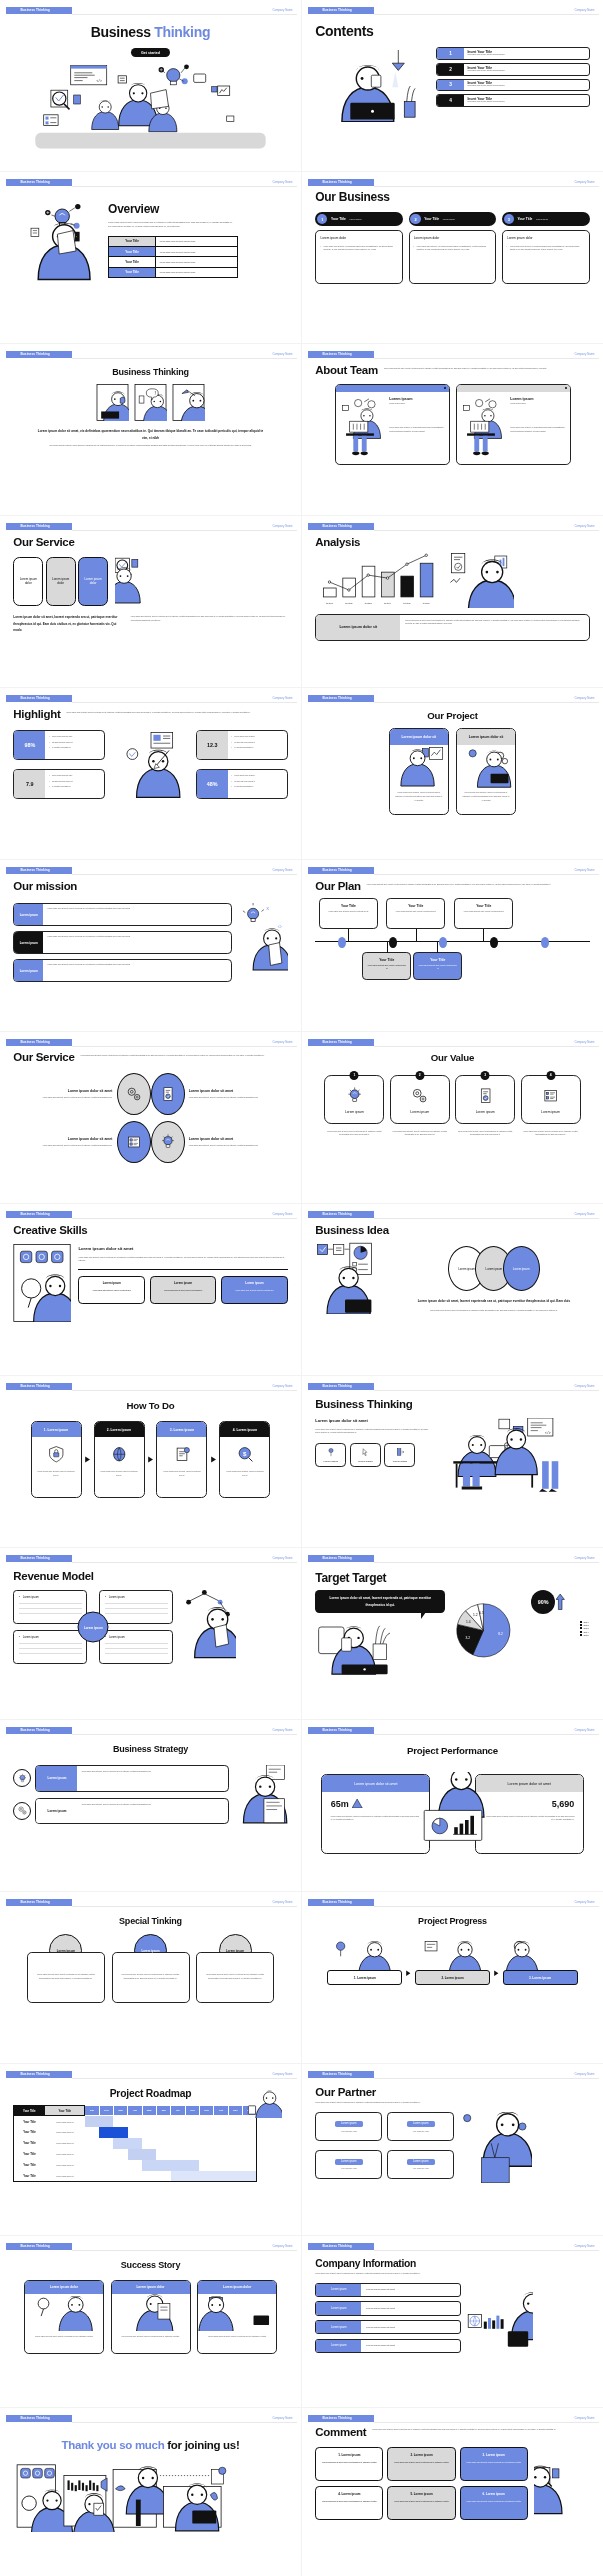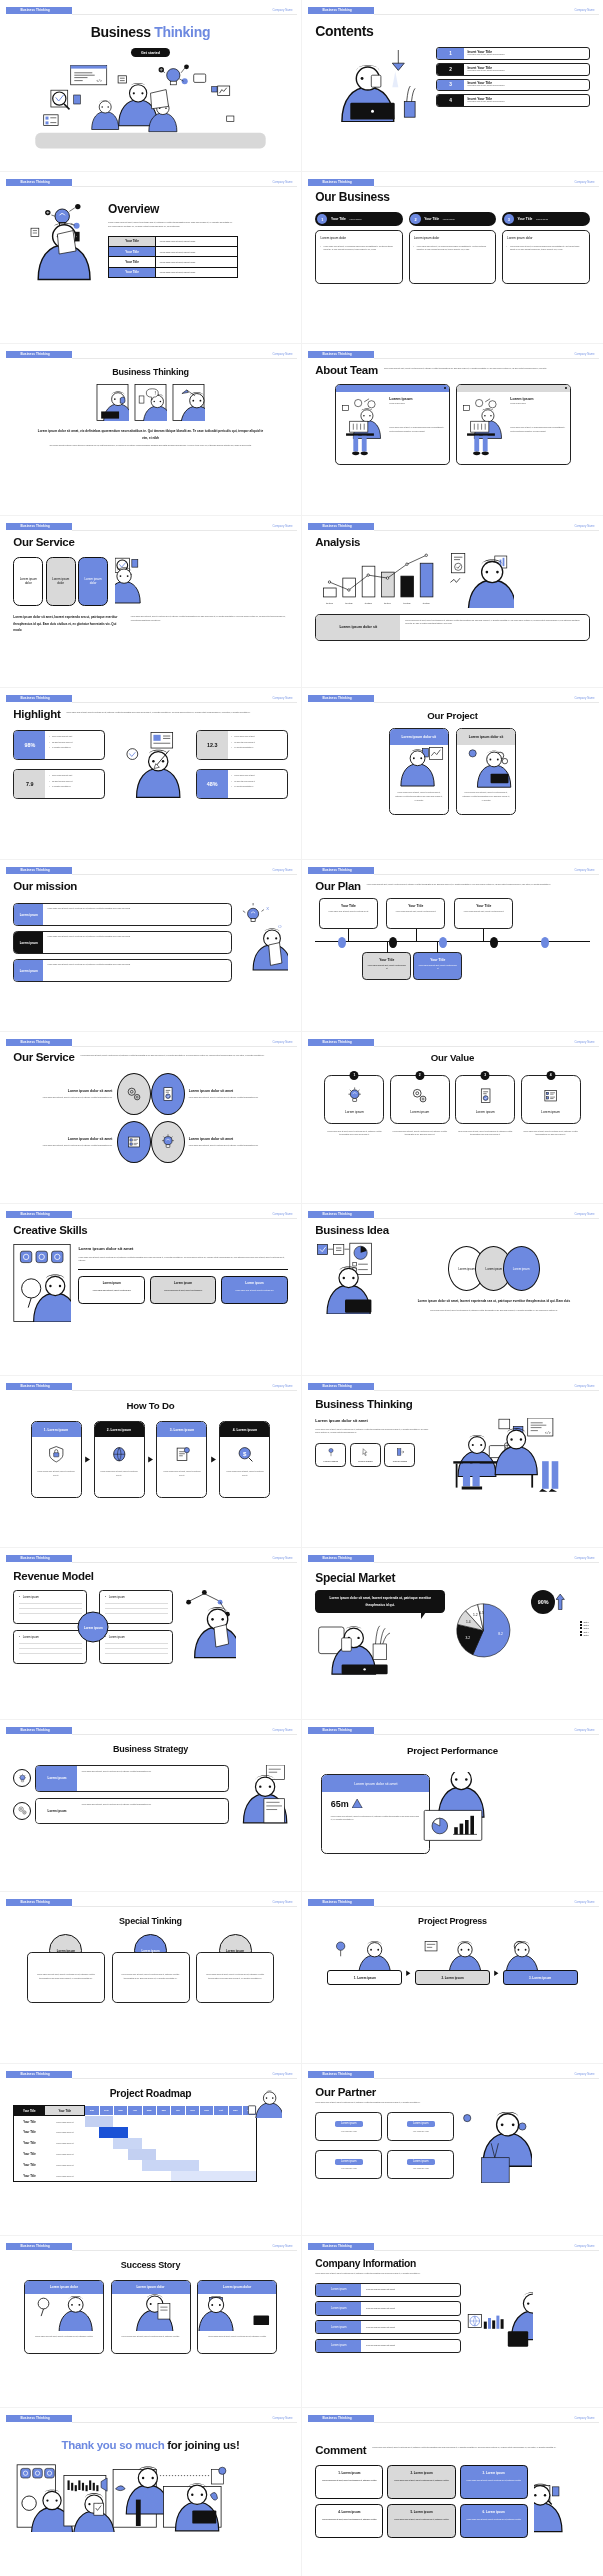--- a/index.html
+++ b/index.html
@@ -1132,21 +1132,21 @@
   </div>
 </div>
     </div>
     <div class="slide">
       <div class="topbar">
     <div class="tag">Business Thinking</div>
     <div class="rule"></div>
     <div class="co">Company Name</div>
   </div>
       <div class="body">
-  <h1 class="big" style="font-size:12px;margin-top:7.2px">Special Market</h1>
+  <h1 class="big" style="font-size:12px;margin-top:7.2px">Target Target</h1>
   <div style="display:flex;gap:7.2px;margin-top:4.8px">
     <div style="width:130px">
       <div style="background:#111;color:#fff;border-radius:4.2px;padding:5.4px 6.6px;font-size:3.1px;font-weight:bold;line-height:2.1;text-align:center;position:relative">Lorem ipsum dolor sit amet, laoreet expetenda ut, patrioque evertitur theophrastus id qui.
         <div style="position:absolute;right:19.3px;bottom:-6px;width:0;height:0;border-left:5.4px solid #111;border-bottom:7.2px solid transparent"></div></div>
       <svg width="121" height="56" viewBox="0 0 200 92" style="margin-top:8.4px">
         <rect x="6" y="8" width="42" height="44" rx="4" fill="#fff" stroke="#111" stroke-width="1.2"></rect>
         <g transform="translate(28,18) scale(2,2)">
     <path d="M0,34 C0,18 8,10 18,10 C28,10 36,18 36,34 Z" fill="#6d89e0" stroke="#111" stroke-width="1"></path>
     <circle cx="18" cy="4" r="8" fill="#fff" stroke="#111" stroke-width="1"></circle>
     <path d="M10,-1 C10,-7 26,-7 26,-1 C26,-4 22,-5 18,-5 C14,-5 10,-4 10,-1Z" fill="#111"></path>
@@ -1271,20 +1271,28 @@
   <div style="position:relative;height:87px;margin-top:8.4px">
     <div class="card" style="position:absolute;left:6px;top:9.7px;width:109px;height:80px;border-radius:5.4px;overflow:hidden;border-width:0.8px">
       <div style="height:16.3px;background:#6d89e0;color:#fff;display:flex;align-items:center;justify-content:center;font-size:3.6px">Lorem ipsum dolor sit amet</div>
       <div style="display:flex;align-items:flex-start;gap:3.6px;padding:7.2px 8.4px 0;justify-content:flex-start">
         <span style="font-size:9px;font-weight:bold">65m</span>
         <svg width="10.3" height="9" viewBox="0 0 17 15">
                 <path d="M8.5,0 L17,15 H0Z" fill="#6d89e0" stroke="#111" stroke-width=".9"></path>
               </svg>
       </div>
       <div class="mini" style="padding:6px 8.4px 0;text-align:left;font-size:1.8px">Lorem ipsum dolor sit amet, laoreet expetenda sea ut, patrioque evertitur theophrastus id qui. Eam duis civibus et, ex gloriatur honestatis vix.</div>
+    </div>
+          <div class="card" style="position:absolute;right:6px;top:9.7px;width:109px;height:80px;border-radius:5.4px;overflow:hidden;border-width:0.8px">
+      <div style="height:16.3px;background:#d9d9d9;color:#111;display:flex;align-items:center;justify-content:center;font-size:3.6px">Lorem ipsum dolor sit amet</div>
+      <div style="display:flex;align-items:center;gap:3.6px;padding:7.2px 8.4px 0;justify-content:flex-end">
+        <span style="font-size:9px;font-weight:bold">5,690</span>
+
+      </div>
+      <div class="mini" style="padding:6px 8.4px 0;text-align:right;font-size:1.8px">Lorem ipsum dolor sit amet, laoreet expetenda sea ut, patrioque evertitur theophrastus id qui. Eam duis civibus et, ex gloriatur honestatis vix.</div>
     </div>
     <svg width="68" height="84" viewBox="0 0 112 140" style="position:absolute;left:50%;transform:translateX(-50%);top:7.2px;z-index:4">
       <g transform="translate(32,4) scale(2.1,2.1)">
     <path d="M0,34 C0,18 8,10 18,10 C28,10 36,18 36,34 Z" fill="#6d89e0" stroke="#111" stroke-width="1"></path>
     <circle cx="18" cy="4" r="8" fill="#fff" stroke="#111" stroke-width="1"></circle>
     <path d="M10,-1 C10,-7 26,-7 26,-1 C26,-4 22,-5 18,-5 C14,-5 10,-4 10,-1Z" fill="#111"></path>
     <circle cx="14" cy="4" r="1" fill="#111"></circle>
               <circle cx="22" cy="4" r="1" fill="#111"></circle>
   </g>
       <rect x="8" y="64" width="96" height="50" rx="2" fill="#fff" stroke="#111" stroke-width="1.3"></rect>
@@ -1763,21 +1771,21 @@
   </svg>
 </div>
     </div>
     <div class="slide">
       <div class="topbar">
     <div class="tag">Business Thinking</div>
     <div class="rule"></div>
     <div class="co">Company Name</div>
   </div>
       <div class="body">
-  <div style="display:flex;gap:6px;margin-top:20px">
+  <div style="display:flex;gap:6px;margin-top:2px">
     <h1 class="big" style="font-size:11.5px;white-space:nowrap">Comment</h1>
     <p class="mini" style="flex:1;padding-top:2.4px">Lorem ipsum dolor sit amet, laoreet expetenda sea ut, patrioque evertitur theophrastus id qui. Eam duis civibus et, ex gloriatur honestatis vix. Qui modo graeco pertinax no, vis simul putent comprehensam eu, cum antiop, ex gloriatur honestatis vix.</p>
   </div>
   <div style="display:flex;gap:6px;margin-top:9.7px">
     <div style="flex:1;display:grid;grid-template-columns:1fr 1fr 1fr;gap:4.2px">
       <div style="height:34px;border:0.7px solid #111;border-radius:4.2px;background:#fff;color:#111;padding:4.8px 4.2px;text-align:center">
         <div style="font-size:3px;font-weight:bold">1. Lorem ipsum</div>
         <div style="margin-top:4.2px;font-size:1.7px;line-height:2.1">Lorem ipsum dolor sit amet, laoreet expetenda sea ut, patrioque evertitur</div>
       </div>
             <div style="height:34px;border:0.7px solid #111;border-radius:4.2px;background:#d9d9d9;color:#111;padding:4.8px 4.2px;text-align:center">

